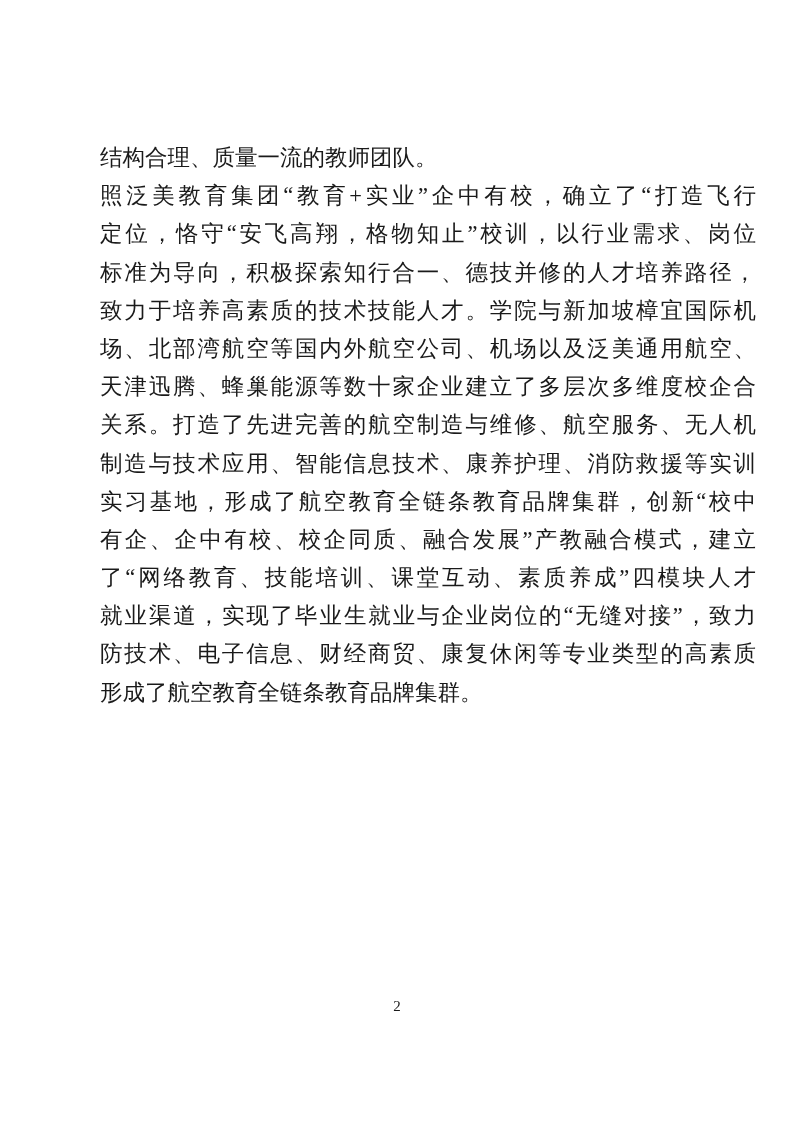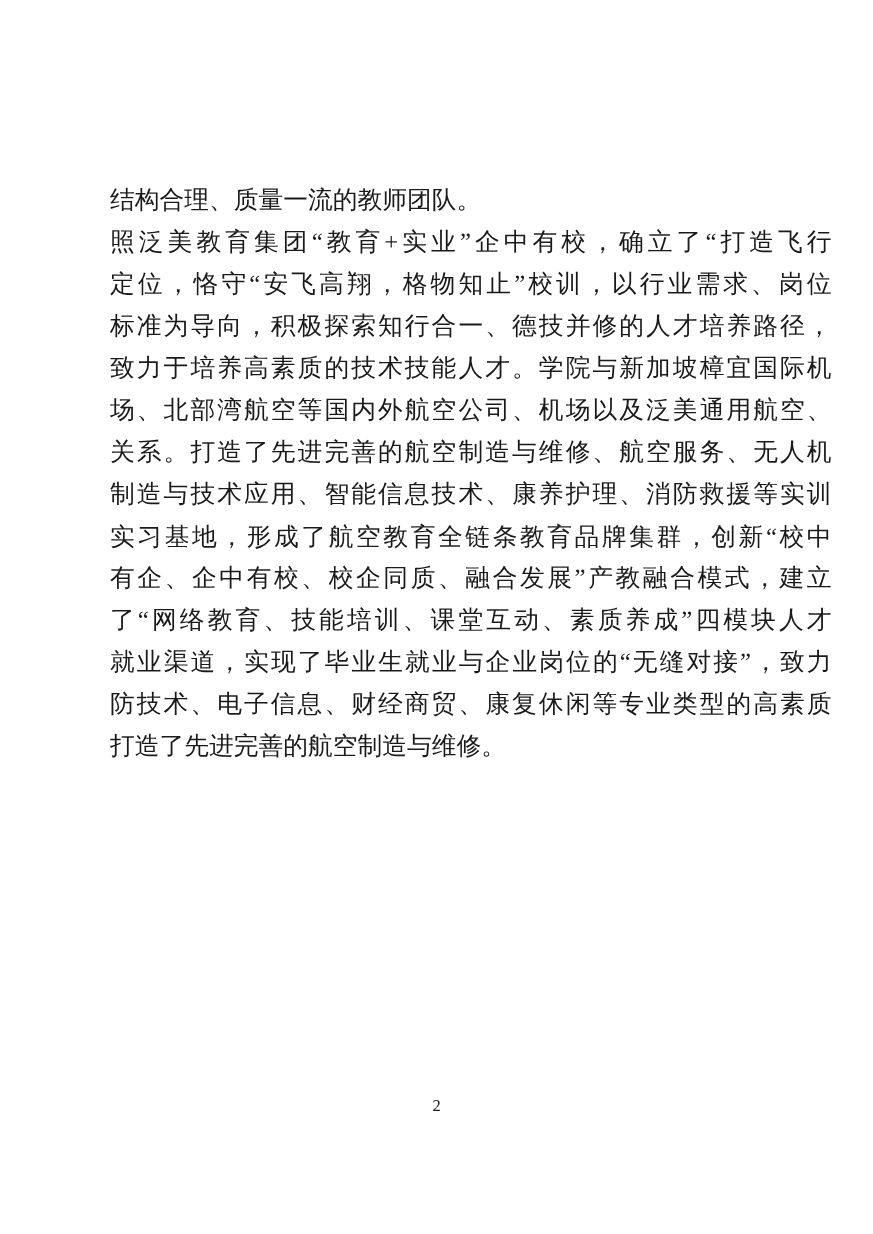--- a/index.html
+++ b/index.html
@@ -14,21 +14,20 @@
     background: var(--paper, #ffffff);
     overflow: hidden;
     font-family: "Liberation Serif", "DejaVu Serif", serif;
     color: var(--ink, #1a1a1a);
   }
   .doc-body {
     position: absolute;
     left: 100px;
     top: 139px;
     width: 656px;
-    margin-top: 24px;
   }
   .line {
     height: 38.2px;
     line-height: 38.2px;
     font-size: 22.5px;
     white-space: normal;
     text-align: left;
     letter-spacing: 0;
   }
   .line.fill {
@@ -54,25 +53,26 @@
 <body>
 
 <div class="page" style="--ink: #1a1a1a; --paper: #ffffff;">
   <div class="doc-body">
       <div class="line">结构合理、质量一流的教师团队。</div>
       <div class="line fill">照泛美教育集团“教育+实业”企中有校，确立了“打造飞行</div>
       <div class="line fill">定位，恪守“安飞高翔，格物知止”校训，以行业需求、岗位</div>
       <div class="line fill">标准为导向，积极探索知行合一、德技并修的人才培养路径，</div>
       <div class="line fill">致力于培养高素质的技术技能人才。学院与新加坡樟宜国际机</div>
       <div class="line fill">场、北部湾航空等国内外航空公司、机场以及泛美通用航空、</div>
+      <div class="line fill">天津迅腾、蜂巢能源等数十家企业建立了多层次多维度校企合</div>
       <div class="line fill">关系。打造了先进完善的航空制造与维修、航空服务、无人机</div>
       <div class="line fill">制造与技术应用、智能信息技术、康养护理、消防救援等实训</div>
       <div class="line fill">实习基地，形成了航空教育全链条教育品牌集群，创新“校中</div>
       <div class="line fill">有企、企中有校、校企同质、融合发展”产教融合模式，建立</div>
       <div class="line fill">了“网络教育、技能培训、课堂互动、素质养成”四模块人才</div>
       <div class="line fill">就业渠道，实现了毕业生就业与企业岗位的“无缝对接”，致力</div>
       <div class="line fill">防技术、电子信息、财经商贸、康复休闲等专业类型的高素质</div>
-      <div class="line">打造了先进完善的航空制造与维修。</div>
+      <div class="line">形成了航空教育全链条教育品牌集群。</div>
     </div>
   <div class="footer">
     <span>2</span>
   </div>
 </div>
 
 </body></html>

